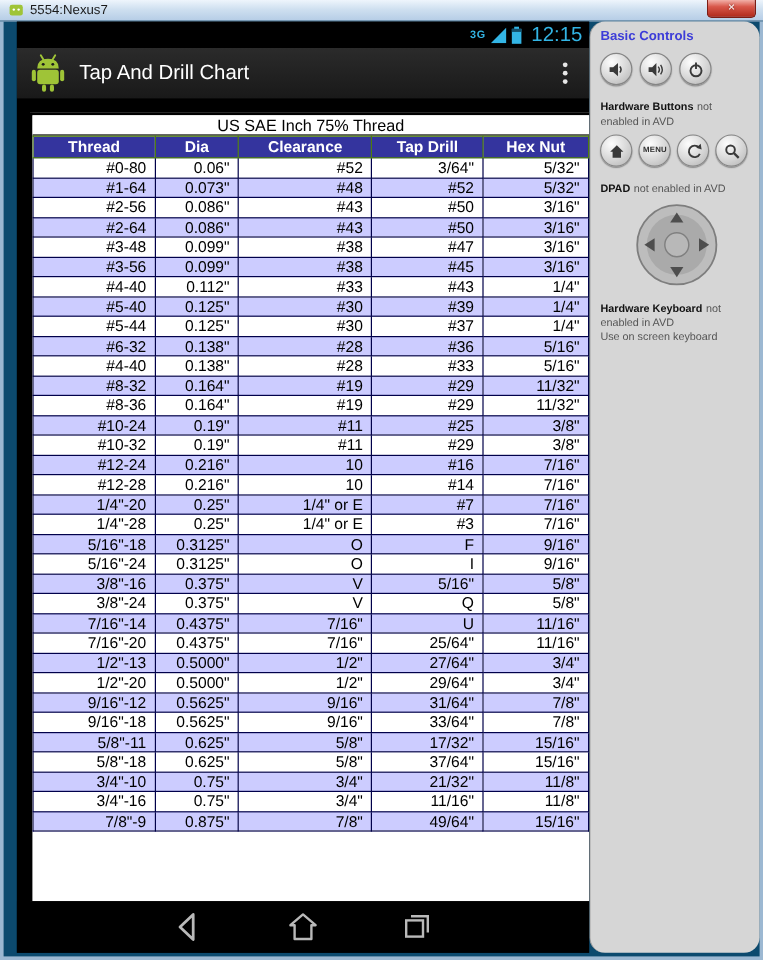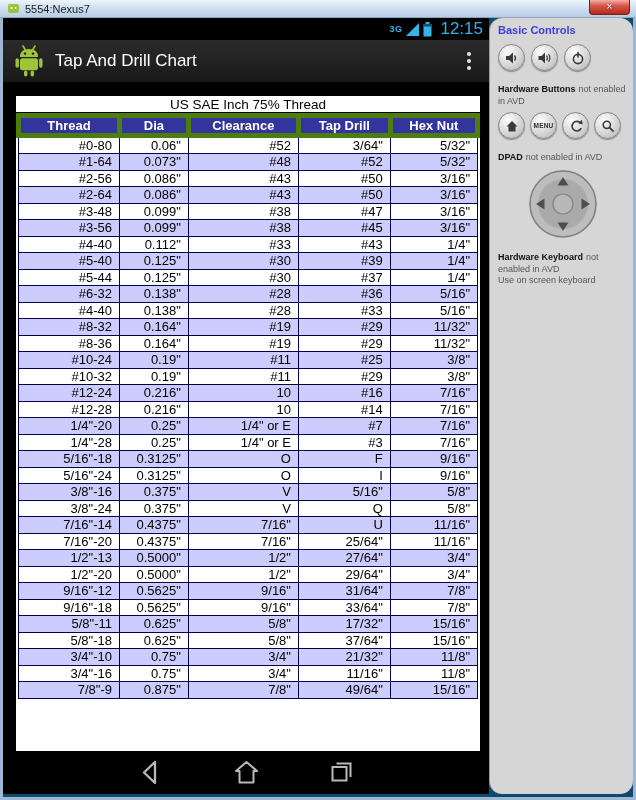--- a/index.html
+++ b/index.html
@@ -16,42 +16,42 @@
     background:linear-gradient(#f2b0a8,#d8574a 40%,#b02a1c);
     border:1px solid #7c1d14; border-top:none; border-radius:0 0 4px 4px;
     color:#fff; font-size:10px; line-height:13px; text-align:center; cursor:pointer;
     text-shadow:0 0 2px rgba(0,0,0,.5); }
 
   
   .frame { position:absolute; top:18px; left:0; width:636px; height:782px;
     border:3px solid #9cb8d2; border-top:none; display:flex; }
 
   
-  .device { position:relative; width:486px; height:776px; background:#000; overflow:hidden; }
+  .device { position:relative; width:486px; height:776px; background:#000; overflow:hidden;margin-left:11px; }
 
   .status-bar { height:22px; display:flex; justify-content:flex-end; align-items:center; gap:4px; padding:0 6px; background:#000; }
   .net-label { color:#33b5e5; font-size:9px; font-weight:bold; letter-spacing:.5px; }
   .clock { color:#33b5e5; font-size:17px; font-weight:normal; margin-left:4px; }
 
   .action-bar { position:relative; height:42px; display:flex; align-items:center; padding:0 10px;
     background:linear-gradient(#2b2b2b,#191919); }
   .app-title { color:#fff; font-size:17px; margin-left:10px; }
   .overflow-btn { position:absolute; right:10px; top:8px; width:20px; height:26px;
     display:flex; flex-direction:column; align-items:center; justify-content:center; gap:3px; cursor:pointer; }
   .overflow-btn i { width:4px; height:4px; border-radius:50%; background:#e6e6e6; }
 
   
   .drill-table { position:absolute; top:76px; left:11px; width:468px; bottom:43px;
     background:#fff; border:2px solid #000; border-bottom:none; overflow:hidden; }
   .table-title { height:17px; line-height:17px; text-align:center; font-size:13.5px; color:#000;
     border-bottom:1px solid #000; background:#fff; }
   table { width:100%; border-collapse:collapse; table-layout:fixed; }
   col.c1{width:22%} col.c2{width:15%} col.c3{width:24%} col.c4{width:20%} col.c5{width:19%}
   th { background:#34349e; color:#fff; font-size:13px; font-weight:bold; height:18px;
-    border:5px solid #4d7c0f; text-align:center; padding:0; }
+    border:1px solid #4d7c0f; text-align:center; padding:0; }
   td { font-size:13px; color:#000; height:16.5px; border:1px solid #00004a;
     text-align:right; padding:0 7px 0 2px; white-space:nowrap; overflow:hidden; background:#fff; }
   tbody tr:nth-child(even) td { background:#ccccff; }
 
   
   .nav-bar { position:absolute; left:0; bottom:0; width:100%; height:43px; background:#000;
     display:flex; align-items:center; justify-content:center; gap:68px; }
   .nav-ic { cursor:pointer; display:block; }
 
   

